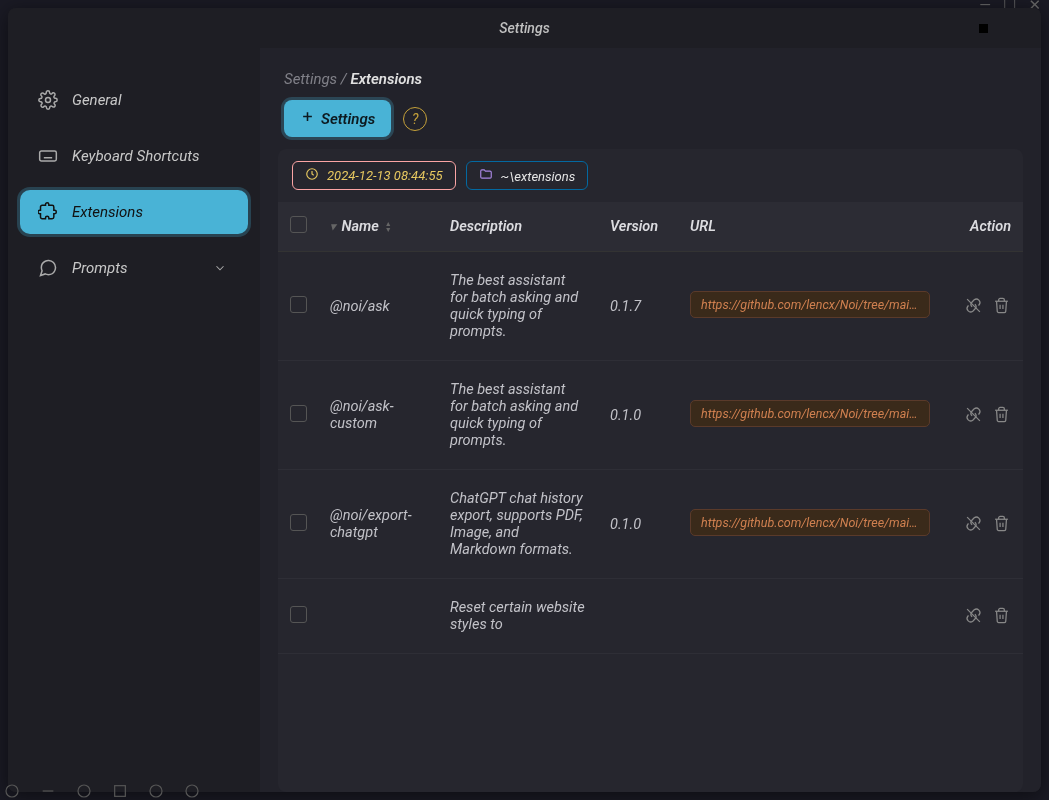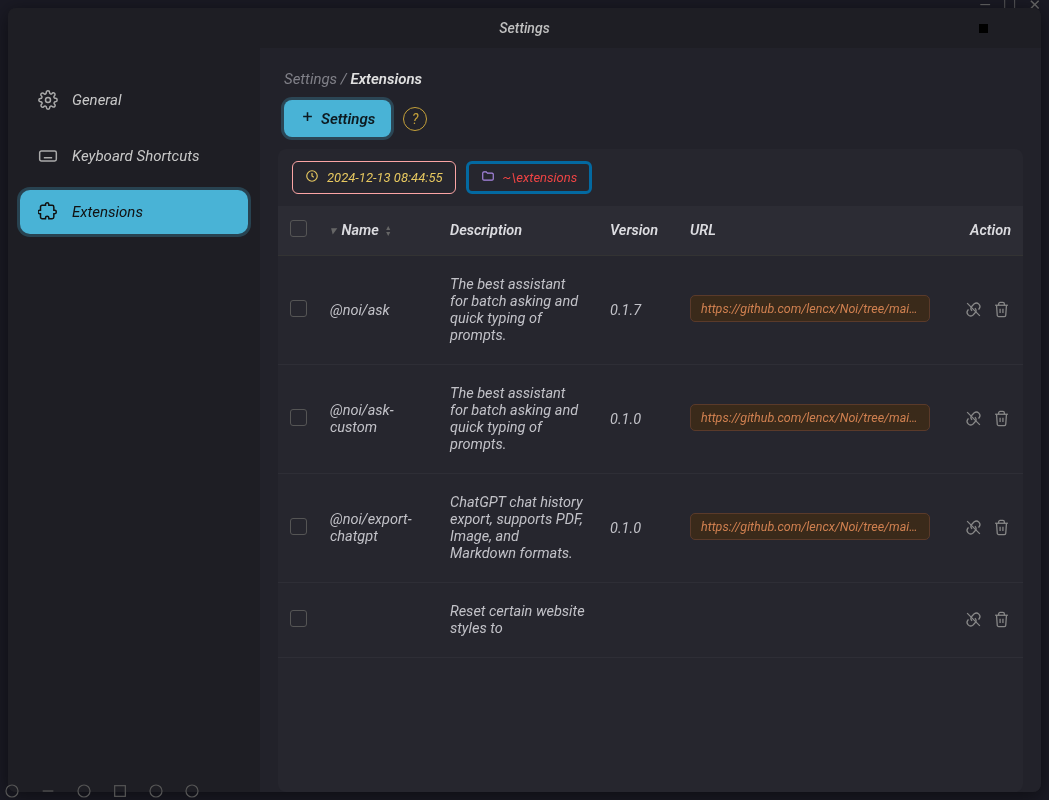--- a/index.html
+++ b/index.html
@@ -140,22 +140,23 @@
       border-radius: 6px;
       padding: 5px 12px;
       font-size: 13px;
       display:inline-flex; align-items:center; gap:8px;
     }
     .chip-time {
       border: 1px solid #fca5a5;
       color: #e7c860;
     }
     .chip-path {
-      border: 3px solid #0369a1;
-      color: #ef4444;
+      border: 1px solid #0369a1;
+      color: #e5e5e5;
+      align-items: flex-end;
     }
     table {
       width: 100%;
       border-collapse: collapse;
       table-layout: fixed;
     }
     thead th {
       text-align: left;
       color: #dcdce0;
       font-weight: 600;
@@ -291,20 +292,33 @@
         </span>
         <span>Keyboard Shortcuts</span>
       </div>
       <div class="sidebar-item active">
         <span class="icon">
           <svg width="20" height="20" viewBox="0 0 24 24">
               <path d="M9 3a2 2 0 1 1 4 0v1h4a2 2 0 0 1 2 2v4h1a2 2 0 1 1 0 4h-1v4a2 2 0 0 1-2 2h-4v-1a2 2 0 1 0-4 0v1H5a2 2 0 0 1-2-2v-4H2a2 2 0 1 1 0-4h1V6a2 2 0 0 1 2-2h4V3z"></path>
             </svg>
         </span>
         <span>Extensions</span>
+      </div>
+      <div class="sidebar-item">
+        <span class="icon">
+          <svg width="20" height="20" viewBox="0 0 24 24">
+              <path d="M21 11.5a8.38 8.38 0 0 1-.9 3.8 8.5 8.5 0 0 1-7.6 4.7 8.38 8.38 0 0 1-3.8-.9L3 21l1.9-5.7a8.38 8.38 0 0 1-.9-3.8 8.5 8.5 0 0 1 4.7-7.6 8.38 8.38 0 0 1 3.8-.9h.5a8.48 8.48 0 0 1 8 8v.5z"></path>
+            </svg>
+        </span>
+        <span>Prompts</span>
+        <span class="icon chev">
+          <svg width="14" height="14" viewBox="0 0 24 24">
+              <polyline points="6 9 12 15 18 9"></polyline>
+            </svg>
+        </span>
       </div>
     </div>
 
     <div class="main">
       <div class="main-header">
         <div class="breadcrumb">
           <span>Settings</span>
           <span>/</span>
           <b>Extensions</b>
         </div>

